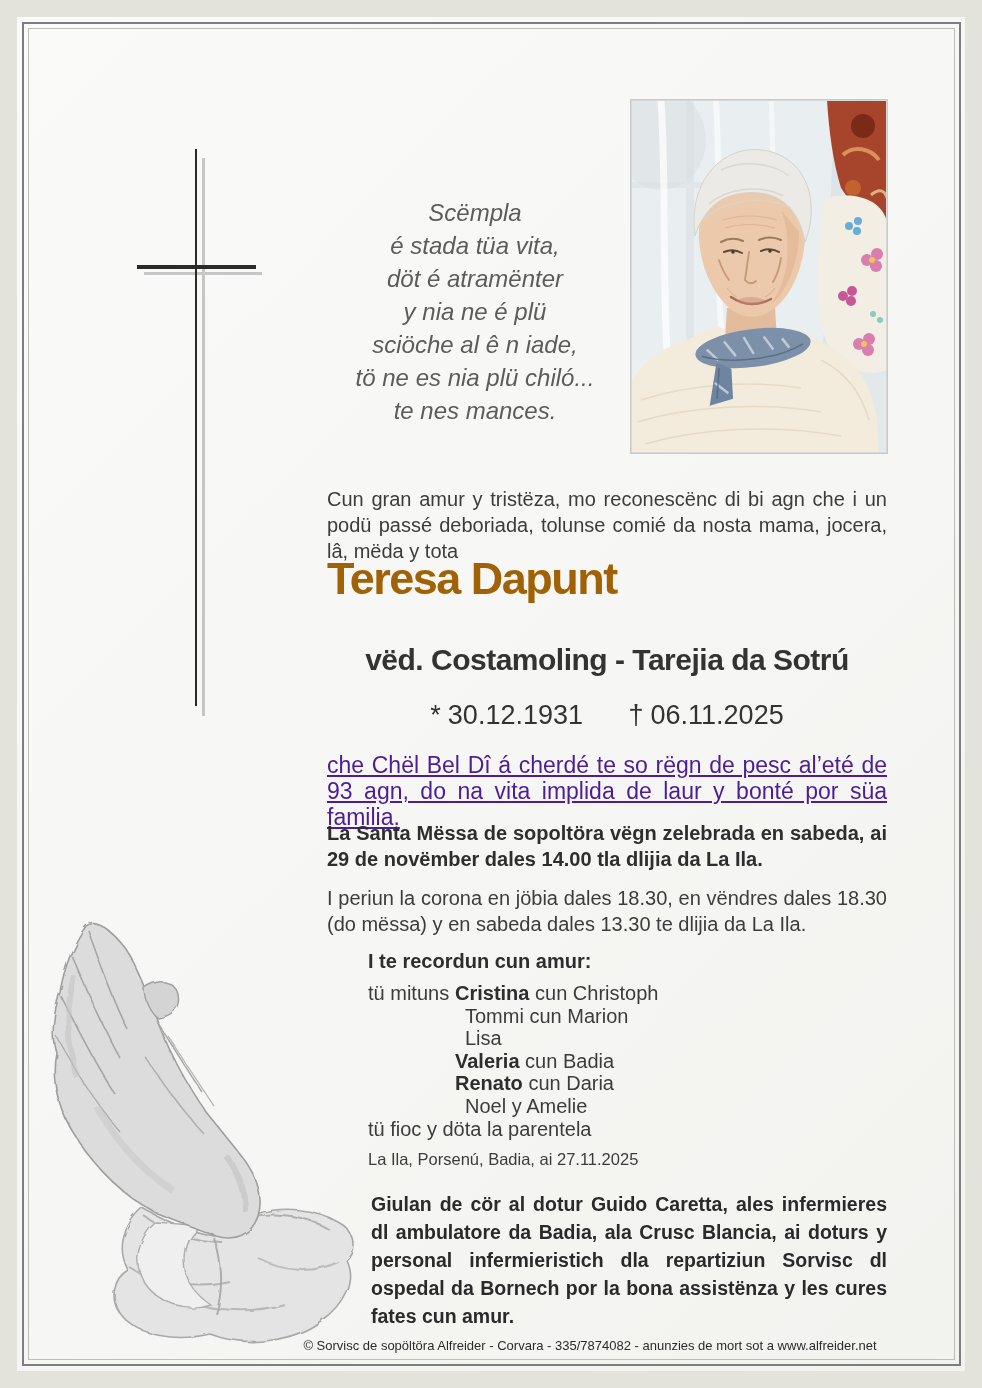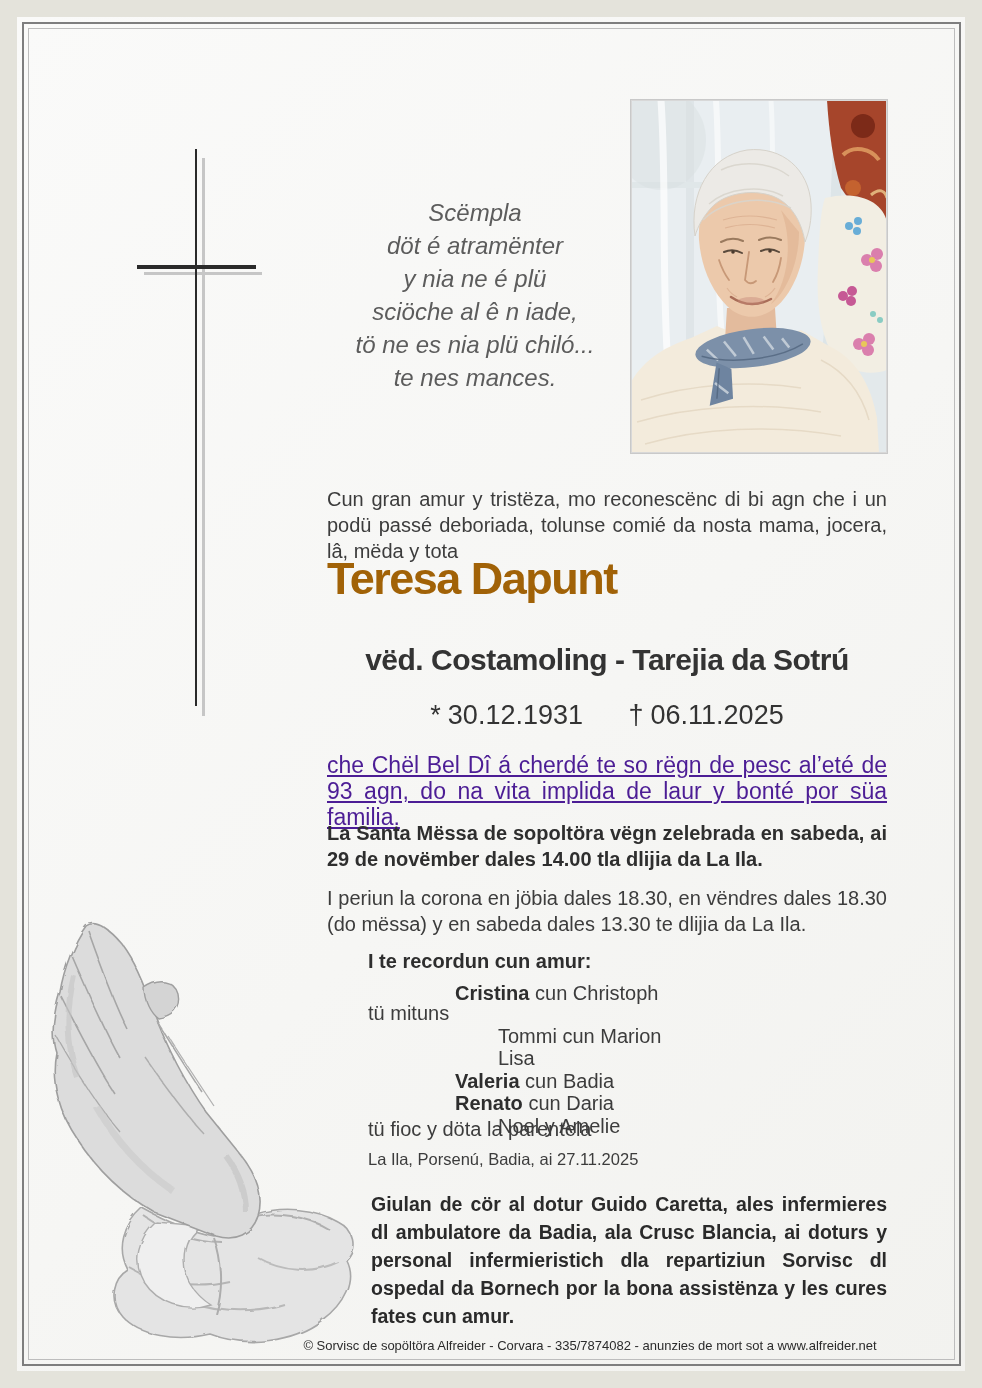--- a/index.html
+++ b/index.html
@@ -53,22 +53,22 @@
   }
   .dates{top:700px;text-align:center;font-size:27px;color:#333;white-space:nowrap;}
   .dates .sym{margin-right:7px;}
   .dates .death{margin-left:38px;}
   .para1{top:752px;font-size:23px;line-height:26px;text-align:justify;color:#4c1d95;text-decoration:underline;}
   .funeral{top:820px;font-size:20px;line-height:26px;text-align:justify;font-weight:bold;color:#2e2e2e;}
   .rosary{top:885px;font-size:20px;line-height:26px;text-align:justify;color:#3c3c3c;}
   .remember-heading{position:absolute;left:368px;top:950px;font-size:20px;font-weight:bold;color:#2e2e2e;}
   .family{position:absolute;left:368px;top:982px;font-size:20px;line-height:22.5px;color:#3c3c3c;}
   .fam-row{display:flex;}
-  .fam-label{display:inline-block;width:87px;flex:0 0 87px;margin-top:20px;}
-  .fam-ind{margin-left:43px;}
+  .fam-label{display:inline-block;width:87px;flex:0 0 87px;}
+  .fam-ind{margin-left:10px;}
   .fam-name.b{font-weight:bold;color:#2e2e2e;margin-right:0.28em;margin-top:8px;}
   .fam-name{margin-right:0.28em;}
   .fam-closing{position:absolute;left:368px;top:1118px;font-size:20px;color:#3c3c3c;}
   .place-date{position:absolute;left:368px;top:1150px;font-size:16.5px;color:#3c3c3c;}
   .thanks{
     position:absolute;left:371px;top:1190px;width:516px;
     font-size:19.5px;line-height:28px;font-weight:bold;text-align:justify;color:#2a2a2a;
   }
   .footer{
     position:absolute;left:300px;top:1338px;width:580px;text-align:center;
@@ -87,20 +87,21 @@
 
 <div>
   <div class="cross-line cv-shadow"></div>
   <div class="cross-line ch-shadow"></div>
   <div class="cross-line cv-dark"></div>
   <div class="cross-line ch-dark"></div>
 </div>
 
 <div class="poem">
   <div>Scëmpla</div>
+  <div>é stada tüa vita,</div>
   <div>döt é atramënter</div>
   <div>y nia ne é plü</div>
   <div>sciöche al ê n iade,</div>
   <div>tö ne es nia plü chiló...</div>
   <div>te nes mances.</div>
 </div>
 
 <div class="portrait">
   <svg viewBox="0 0 256 353" preserveAspectRatio="none">
 

